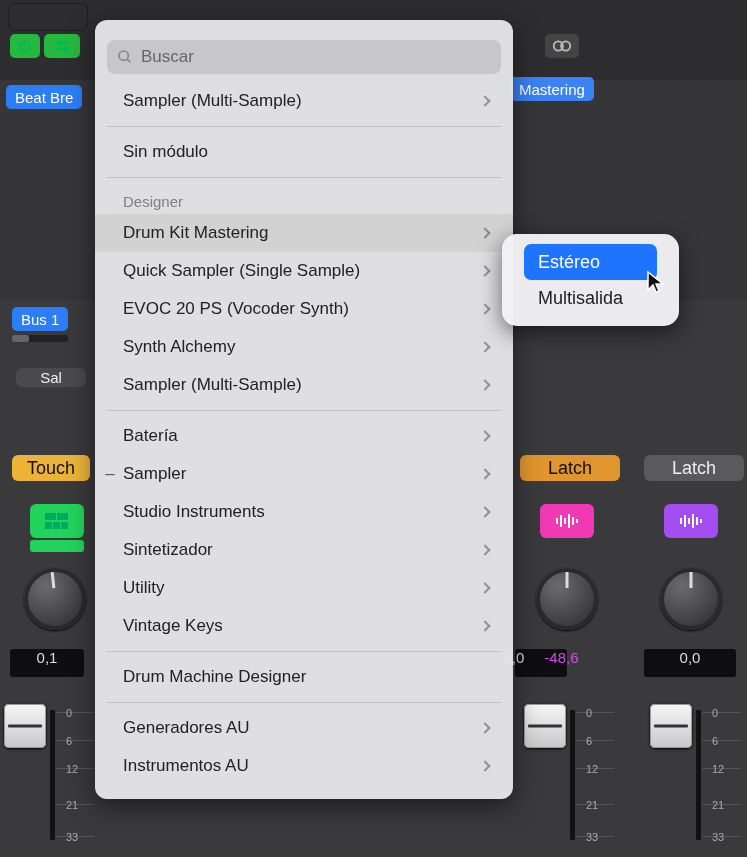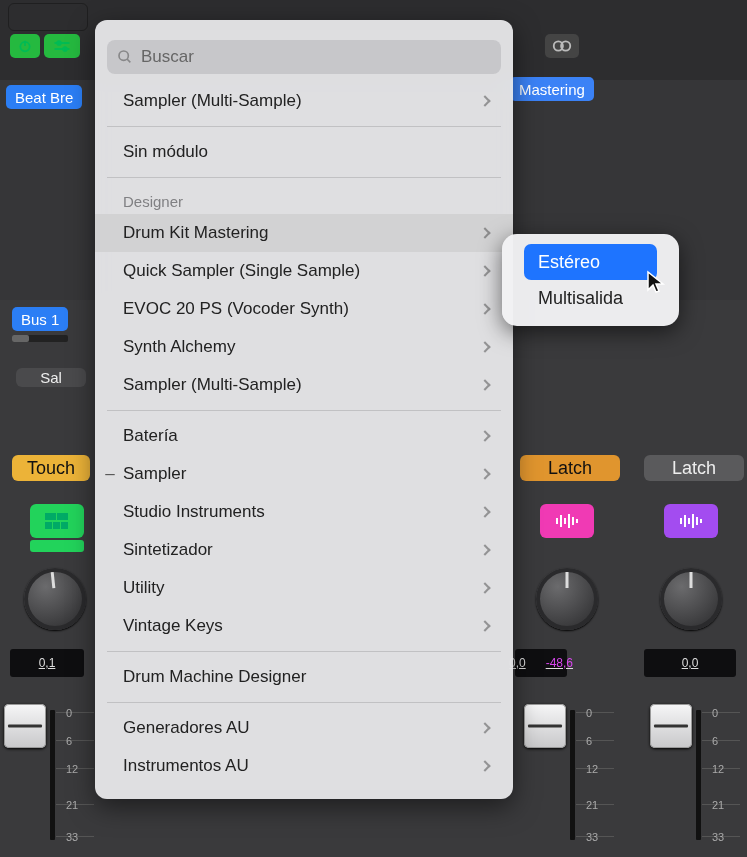--- a/index.html
+++ b/index.html
@@ -109,24 +109,23 @@
   .knob.k3{ left:660px; }
   .knob::after{
     content:""; position:absolute; left:50%; top:4px; width:3px; height:16px;
     background:#ddd; transform:translateX(-50%);
   }
   .knob.k1::after{ transform:translateX(-50%) rotate(-6deg); transform-origin:50% 27px; }
 
   .pan-display{
     position:absolute; top:649px; height:28px;
     background:#0e0e10; border-radius:3px;
-    display:flex; align-items:center; justify-content:center;
-    font-size:12px; color:#ddd;
+    display:flex; justify-content:center;
+    font-size:15px; color:#ddd;
     font-variant-numeric: tabular-nums;
-    text-decoration: underline;
   }
   .pan-display.p1{ left:10px; width:74px; }
   .pan-display.p2{ left:515px; width:52px; }
   .pan-display.p3{ left:644px; width:92px; }
   .pan-display .gain{ color:#d946ef; margin-left:20px; }
 
   
   .fader{
     position:absolute; top:700px; width:110px; height:160px;
   }

